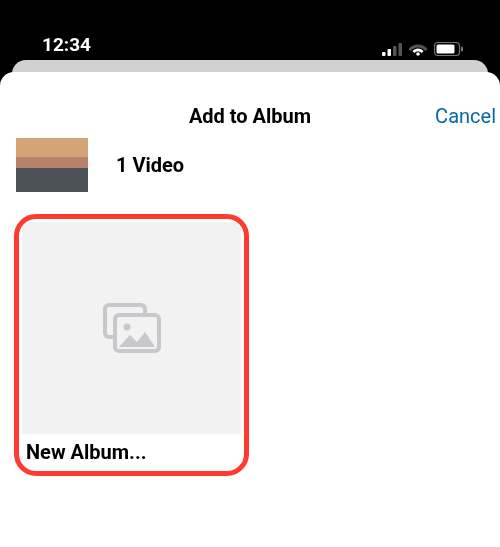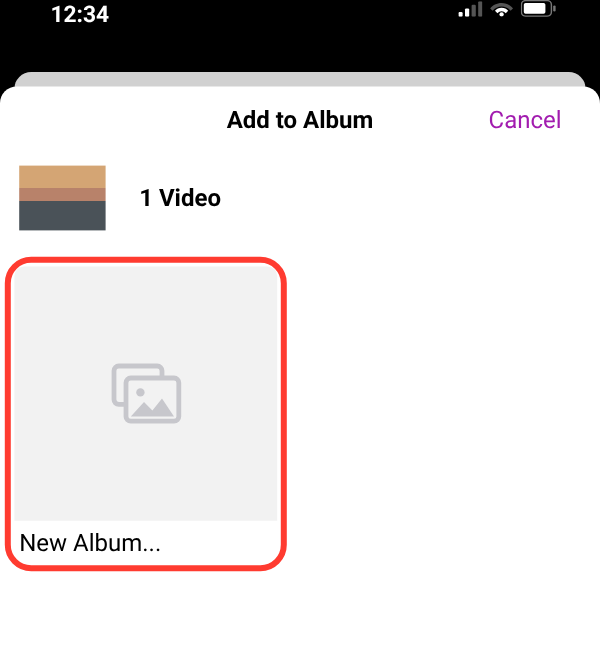--- a/index.html
+++ b/index.html
@@ -14,21 +14,21 @@
       background: #000;
       position: relative;
       overflow: hidden;
     }
     .status-bar {
       height: 56px;
       background: #000;
       color: #fff;
       display: flex;
       justify-content: space-between;
-      align-items: flex-start;
+      align-items: flex-end;
       padding: 0 36px 0 42px;
     }
     .status-time {
       font-size: 19px;
       font-weight: 700;
     }
     .status-icons {
       display: flex;
       align-items: center;
       gap: 6px;
@@ -49,36 +49,36 @@
       left: 0;
       right: 0;
       bottom: 0;
       background: #fff;
       border-radius: 14px 14px 0 0;
       overflow: hidden;
     }
     .sheet-header {
       height: 56px;
       display: flex;
-      align-items: center;
+      align-items: flex-end;
       justify-content: center;
       position: relative;
       border-bottom: none;
     }
     .sheet-title {
       font-size: 20px;
       font-weight: 700;
       color: #000;
     }
     .cancel-btn {
       position: absolute;
-      right: 32px;
+      right: 4px;
       font-size: 20px;
       font-weight: 400;
-      color: #a21caf;
+      color: #0369a1;
       cursor: pointer;
     }
     .selection-row {
       display: flex;
       align-items: center;
       gap: 28px;
       padding: 10px 16px 22px 16px;
     }
     .video-thumb {
       width: 72px;
@@ -86,21 +86,22 @@
       background: linear-gradient(to bottom, #d4a574 0%, #d4a574 35%, #b8826a 35%, #b8826a 55%, #4a5258 55%, #4a5258 100%);
       flex-shrink: 0;
       position: relative;
     }
     .selection-label {
       font-size: 20px;
       font-weight: 700;
       color: #000;
     }
     .album-grid {
-      padding: 0 4px;
+      padding: 0 14px;
+      font-weight: bold;
     }
     .new-album-card {
       width: 235px;
       border: 5px solid #ff3b30;
       border-radius: 22px;
       padding: 3px;
       cursor: pointer;
     }
     .new-album-thumb {
       width: 100%;

